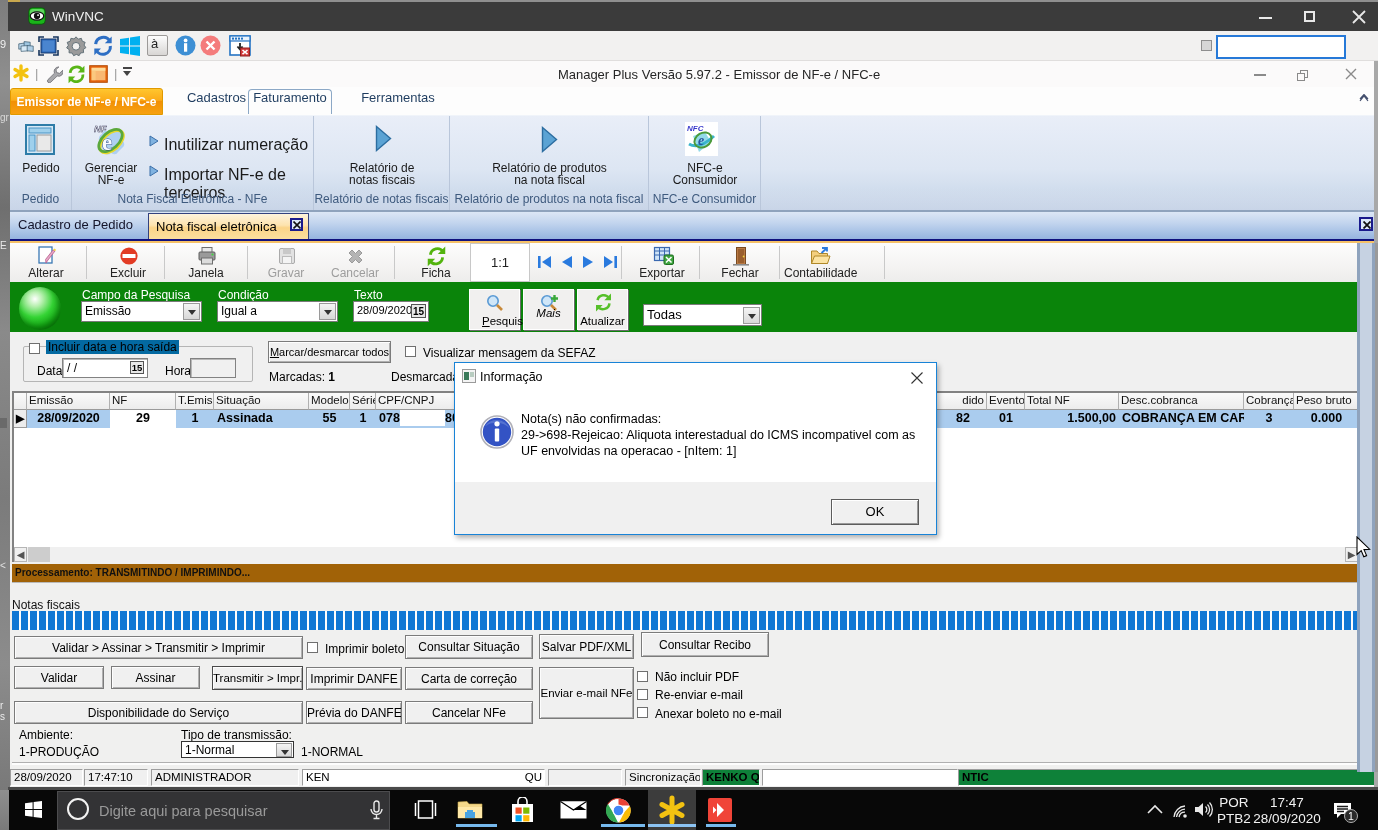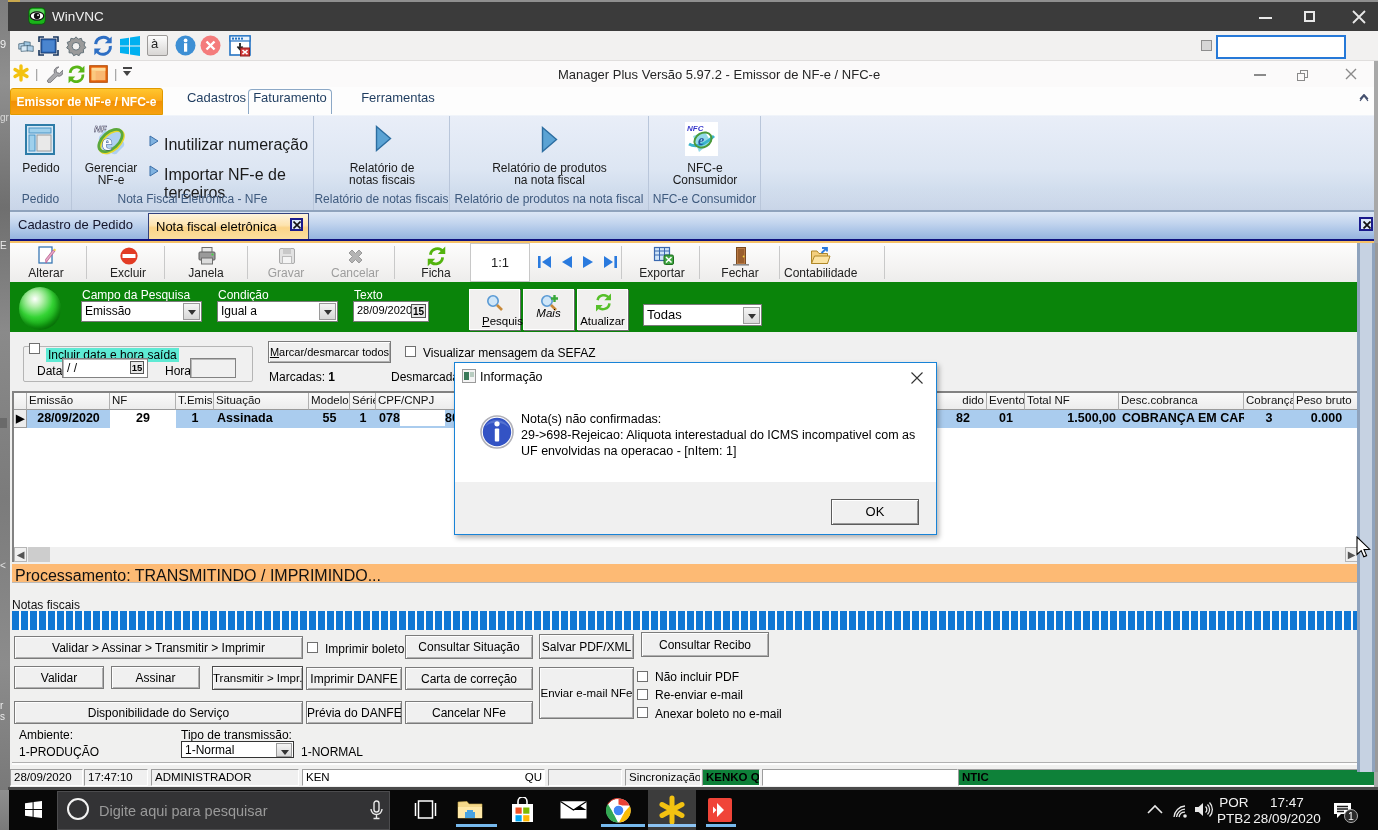--- a/index.html
+++ b/index.html
@@ -52,21 +52,21 @@
 .gbtn{position:absolute;top:7px;width:51px;height:41px;background:#f1f0ef;border:1px solid #fff;box-shadow:1px 1px 0 #6a6a6a;font-size:11.5px;color:#000;text-align:center;white-space:nowrap;}
 
 #filters{left:10px;top:332px;width:1347px;height:59px;background:#f0f0f0;}
 .groupbox{position:absolute;left:13px;top:14px;width:230px;height:36px;border:1px solid #b5b5b5;border-radius:2px;}
 
 #grid{left:12px;top:391px;width:1348px;height:171px;background:#fff;border:2px solid #828282;border-right:1px solid #999;}
 .gh{position:absolute;top:0px;height:17px;background:linear-gradient(180deg,#fafafa,#ececec);border-right:1px solid #b0b0b0;border-bottom:1px solid #9a9a9a;font-size:11.5px;color:#111;padding:1px 2px;white-space:nowrap;overflow:hidden;}
 .gc{position:absolute;top:17px;height:18px;background:#aaccee;font-size:12.5px;font-weight:bold;color:#000;padding:1px 3px;white-space:nowrap;overflow:hidden;}
 
 #hscroll{left:14px;top:547px;width:1344px;height:15px;background:#f0f0f0;}
-#procrow{left:12px;top:564px;width:1348px;height:19px;background:#fdba74;border-bottom:1px solid #b9b9b9;font-size:16px;color:#111;}
+#procrow{left:12px;top:564px;width:1348px;height:19px;background:#a16207;border-bottom:1px solid #b9b9b9;font-size:10px;color:#111;font-weight:bold;}
 #notas{left:12px;top:598px;width:1348px;height:13px;font-size:12px;color:#111;}
 #pbar{left:12px;top:611px;width:1348px;height:19px;background:repeating-linear-gradient(90deg,#1077d4 0px,#1077d4 7px,#fdfdfd 7px,#fdfdfd 9px);}
 
 .wbtn{position:absolute;background:#f0f0f0;border:1px solid #7b7b7b;box-shadow:inset 1px 1px 0 #fdfdfd, inset -1px -1px 0 #b0b0b0;font-size:12px;color:#000;text-align:center;white-space:nowrap;overflow:hidden;}
 .cb{position:absolute;width:11px;height:11px;background:#fff;border:1px solid #6f6f6f;}
 .cblbl{position:absolute;font-size:12px;color:#000;white-space:nowrap;}
 
 #sbar{left:10px;top:769px;width:1368px;height:18px;background:#f0f0f0;}
 .scell{position:absolute;top:0px;height:17px;border:1px solid #9d9d9d;border-right-color:#fff;border-bottom-color:#fff;font-size:11.5px;color:#000;padding:1px 3px;background:#f0f0f0;white-space:nowrap;overflow:hidden;}
 
@@ -414,21 +414,21 @@
         <path d="M21.5 0.5 L21.5 9 L13 9 Z" fill="#57c02a"></path>
           <path d="M2.5 23.5 L2.5 15 L11 15 Z" fill="#57c02a"></path>
       </svg>
       <div style="position:absolute;bottom:2px;width:100%;">Atualizar</div>
     </div>
     <div class="gsel" style="left:633px;top:22px;width:119px;height:22px;font-size:13px;">Todas<span class="dropbtn" style="top:1.5px;height:17px;"></span></div>
   </div>
   <div class="abs" id="filters">
     <div class="groupbox"></div>
     <span class="cb" style="left:19px;top:11px;"></span>
-    <span class="cblbl" style="left:36px;top:16px;background:#5eead4;padding:0 2px;">Incluir data e hora saída</span>
+    <span class="cblbl" style="left:36px;top:8px;background:#0369a1;padding:0 2px;">Incluir data e hora saída</span>
     <span class="cblbl" style="left:27px;top:32px;">Data</span>
     <div style="position:absolute;left:52px;top:26px;width:86px;height:20px;background:#fff;border:1px solid #828282;box-shadow:inset 1px 1px 0 #b8b8b8;font-size:12px;padding:2px 4px;">/ /
       <span style="position:absolute;right:3px;top:2px;width:14px;height:13px;background:#e8e8e8;border:1px solid #555;font-size:9.5px;font-weight:bold;text-align:center;line-height:12px;">15</span>
     </div>
     <span class="cblbl" style="left:155px;top:32px;">Hora</span>
     <div style="position:absolute;left:180px;top:26px;width:46px;height:20px;background:#f0f0f0;border:1px solid #828282;box-shadow:inset 1px 1px 0 #b8b8b8;"></div>
     <div class="wbtn" style="left:258px;top:9px;width:123px;height:22px;line-height:21px;font-size:11px;"><span style="text-decoration:underline;">M</span>arcar/desmarcar todos</div>
     <span class="cblbl" style="left:259px;top:38px;">Marcadas: <b>1</b></span>
     <span class="cblbl" style="left:381px;top:38px;">Desmarcadas: <b>0</b></span>
     <span class="cb" style="left:395px;top:14px;"></span>

